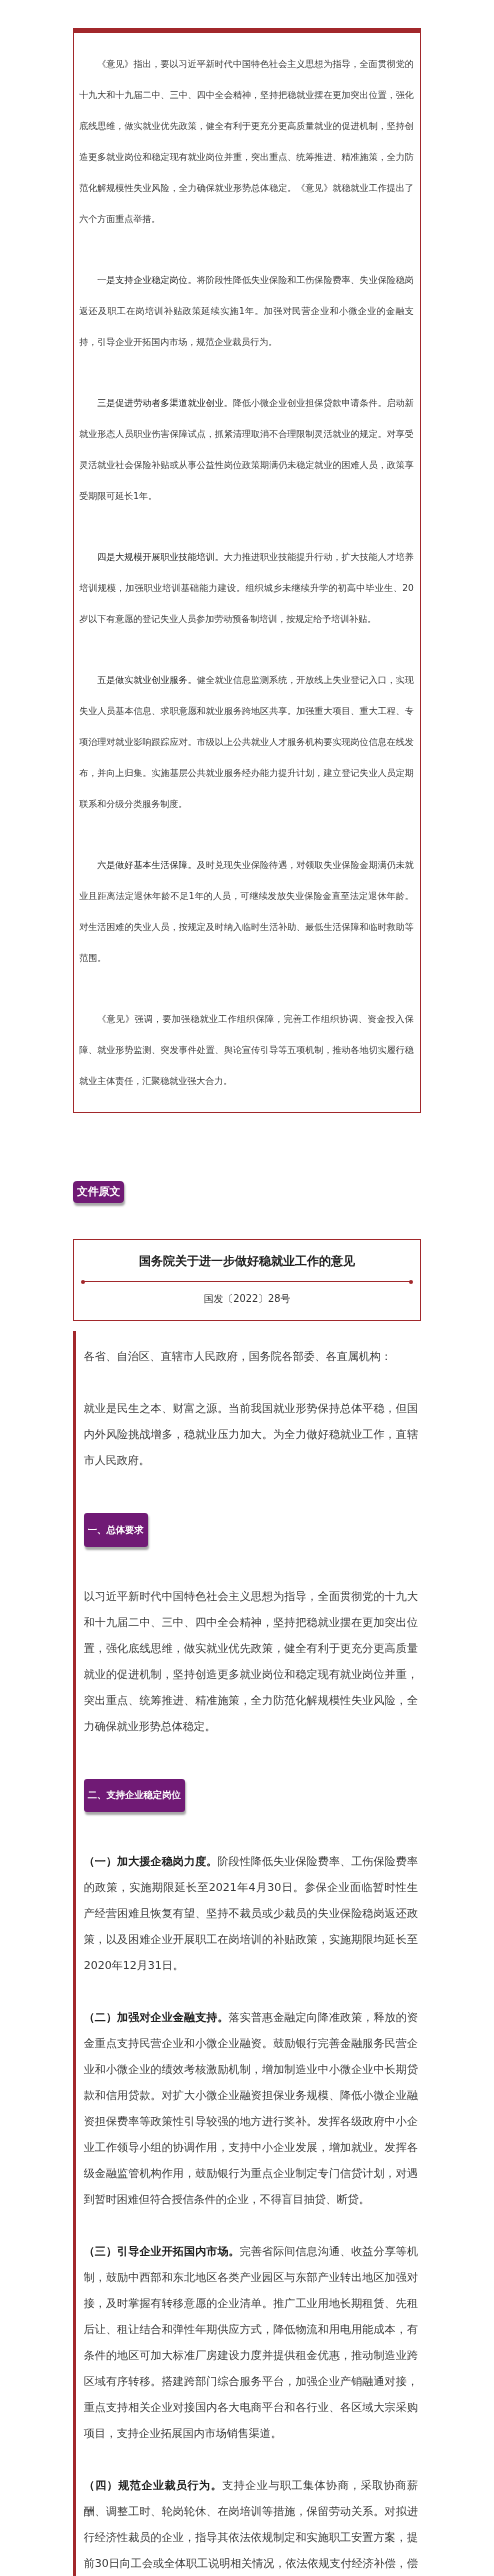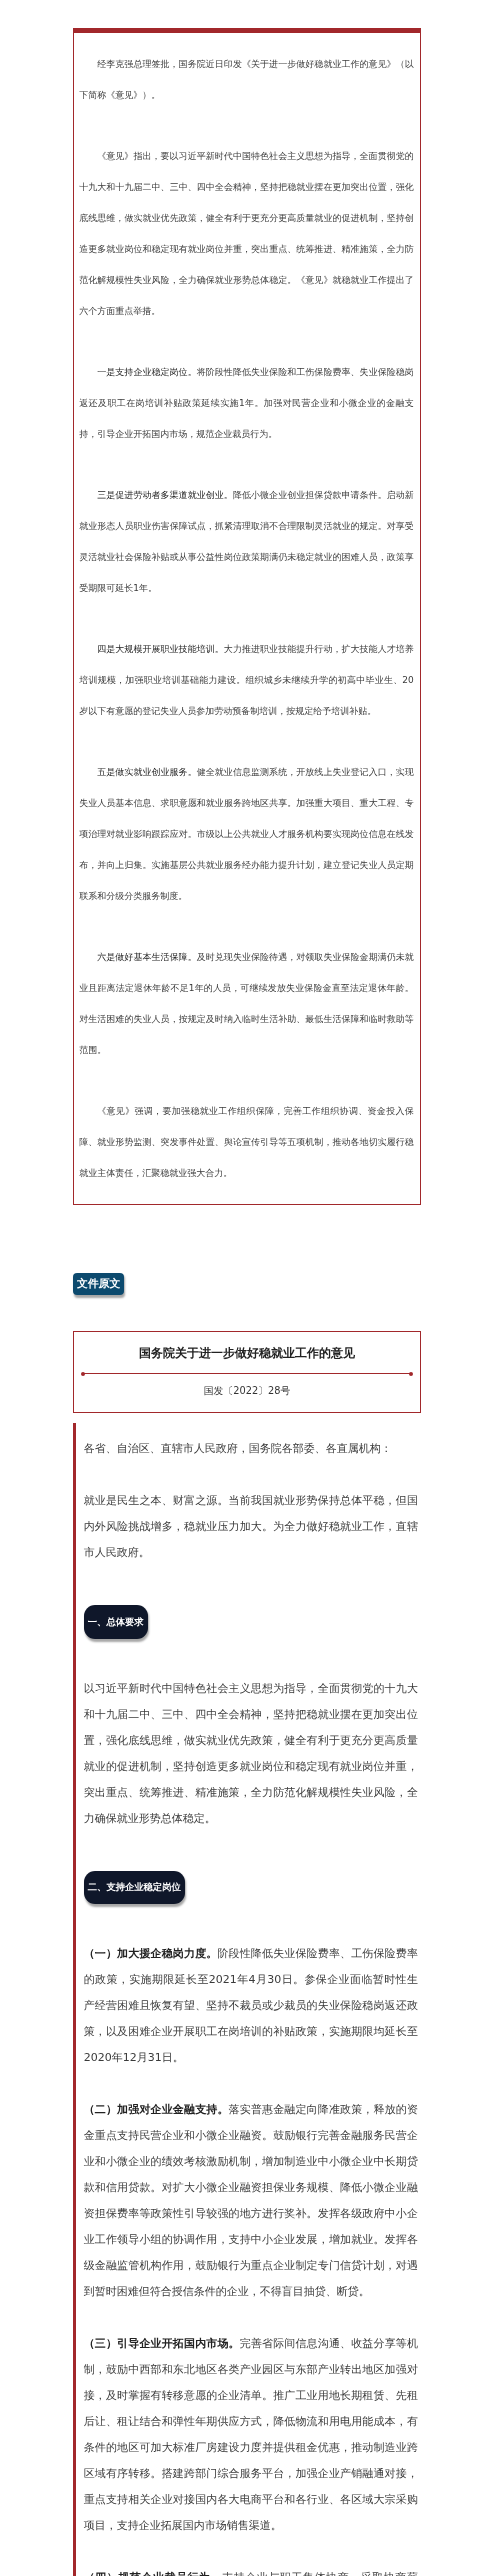--- a/index.html
+++ b/index.html
@@ -22,21 +22,21 @@
     text-align: justify;
     color: #3a3a3a;
   }
   .summary-box p:last-child { margin-bottom: 0; }
   .summary-box b { color: #222222; font-weight: normal; }
 
   
   .doc-badge {
     display: inline-block;
     margin-top: 68px;
-    background: #0c4a6e;
+    background: #701a75;
     color: #ffffff;
     font-weight: bold;
     font-size: 10.8px;
     padding: 4.1px 4.1px;
     border-radius: 4.1px;
     box-shadow: 1px 2.1px 2.1px rgba(0,0,0,0.35);
     letter-spacing: 0;
   }
 
   
@@ -78,37 +78,36 @@
   .main-doc p {
     margin: 0 0 26px 0;
     font-size: 11px;
     line-height: 26px;
     text-align: justify;
     color: #3a3a3a;
   }
   .main-doc b { color: #222222; }
   .section-badge {
     display: inline-block;
-    background: #0f172a;
+    background: #701a75;
     color: #ffffff;
     font-weight: bold;
     font-size: 9.3px;
     padding: 10.3px 4.1px;
-    border-radius: 11px;
+    border-radius: 3px;
     box-shadow: 1px 2.1px 2.1px rgba(0,0,0,0.35);
     margin: 13px 0 37px 0;
   }
 </style>
 </head>
 <body>
 
 <div class="wrap">
 
   <section class="summary-box" id="summary-box">
-      <p><span>经李克强总理签批，国务院近日印发《关于进一步做好稳就业工作的意见》（以下简称《意见》）。</span></p>
       <p><span>《意见》指出，要以习近平新时代中国特色社会主义思想为指导，全面贯彻党的十九大和十九届二中、三中、四中全会精神，坚持把稳就业摆在更加突出位置，强化底线思维，做实就业优先政策，健全有利于更充分更高质量就业的促进机制，坚持创造更多就业岗位和稳定现有就业岗位并重，突出重点、统筹推进、精准施策，全力防范化解规模性失业风险，全力确保就业形势总体稳定。《意见》就稳就业工作提出了六个方面重点举措。</span></p>
       <p><b>一是支持企业稳定岗位。</b><span>将阶段性降低失业保险和工伤保险费率、失业保险稳岗返还及职工在岗培训补贴政策延续实施1年。加强对民营企业和小微企业的金融支持，引导企业开拓国内市场，规范企业裁员行为。</span></p>
       <p><b>三是促进劳动者多渠道就业创业。</b><span>降低小微企业创业担保贷款申请条件。启动新就业形态人员职业伤害保障试点，抓紧清理取消不合理限制灵活就业的规定。对享受灵活就业社会保险补贴或从事公益性岗位政策期满仍未稳定就业的困难人员，政策享受期限可延长1年。</span></p>
       <p><b>四是大规模开展职业技能培训。</b><span>大力推进职业技能提升行动，扩大技能人才培养培训规模，加强职业培训基础能力建设。组织城乡未继续升学的初高中毕业生、20岁以下有意愿的登记失业人员参加劳动预备制培训，按规定给予培训补贴。</span></p>
       <p><b>五是做实就业创业服务。</b><span>健全就业信息监测系统，开放线上失业登记入口，实现失业人员基本信息、求职意愿和就业服务跨地区共享。加强重大项目、重大工程、专项治理对就业影响跟踪应对。市级以上公共就业人才服务机构要实现岗位信息在线发布，并向上归集。实施基层公共就业服务经办能力提升计划，建立登记失业人员定期联系和分级分类服务制度。</span></p>
       <p><b>六是做好基本生活保障。</b><span>及时兑现失业保险待遇，对领取失业保险金期满仍未就业且距离法定退休年龄不足1年的人员，可继续发放失业保险金直至法定退休年龄。对生活困难的失业人员，按规定及时纳入临时生活补助、最低生活保障和临时救助等范围。</span></p>
       <p><span>《意见》强调，要加强稳就业工作组织保障，完善工作组织协调、资金投入保障、就业形势监测、突发事件处置、舆论宣传引导等五项机制，推动各地切实履行稳就业主体责任，汇聚稳就业强大合力。</span></p>
     </section>
 
   <div>

